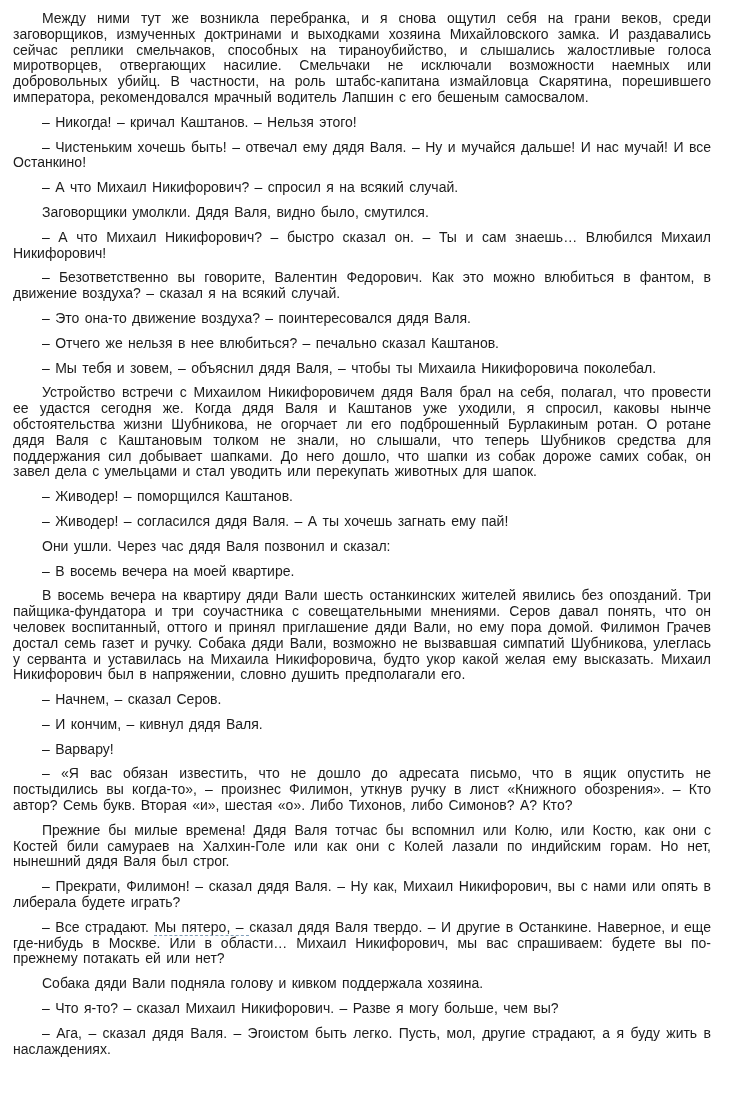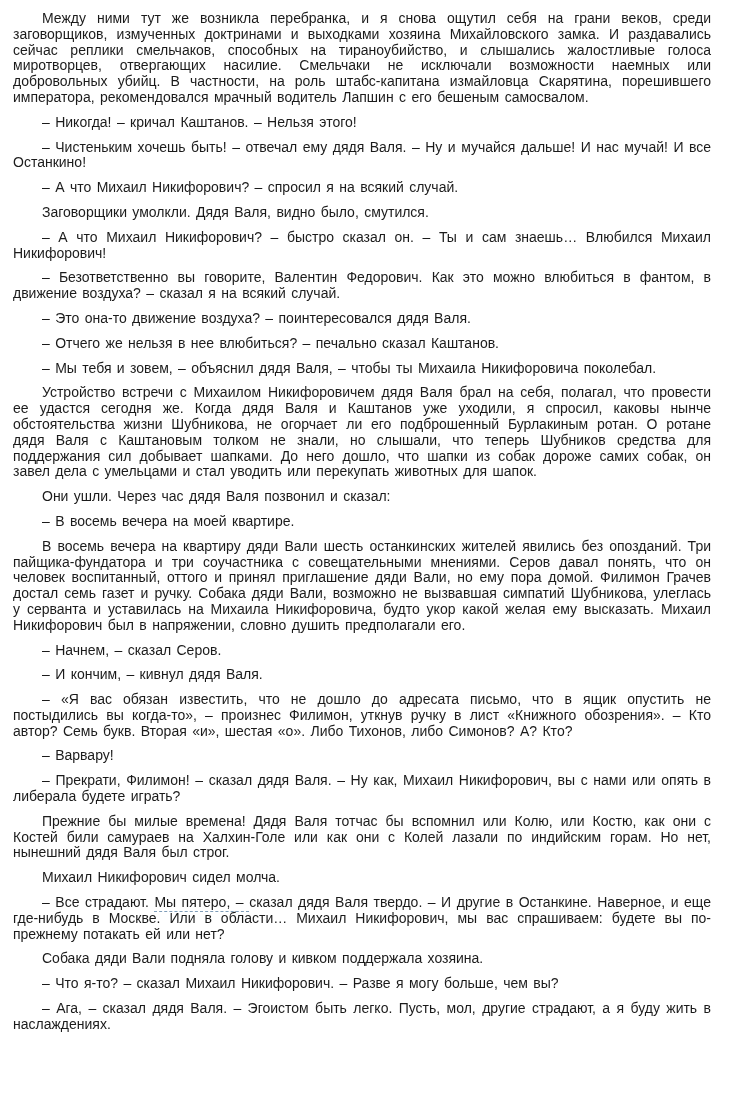--- a/index.html
+++ b/index.html
@@ -41,28 +41,29 @@
       <p class="para"><span>– Никогда! – кричал Каштанов. – Нельзя этого!</span></p>
       <p class="para"><span>– Чистеньким хочешь быть! – отвечал ему дядя Валя. – Ну и мучайся дальше! И нас мучай! И все Останкино!</span></p>
       <p class="para"><span>– А что Михаил Никифорович? – спросил я на всякий случай.</span></p>
       <p class="para"><span>Заговорщики умолкли. Дядя Валя, видно было, смутился.</span></p>
       <p class="para"><span>– А что Михаил Никифорович? – быстро сказал он. – Ты и сам знаешь… Влюбился Михаил Никифорович!</span></p>
       <p class="para"><span>– Безответственно вы говорите, Валентин Федорович. Как это можно влюбиться в фантом, в движение воздуха? – сказал я на всякий случай.</span></p>
       <p class="para"><span>– Это она-то движение воздуха? – поинтересовался дядя Валя.</span></p>
       <p class="para"><span>– Отчего же нельзя в нее влюбиться? – печально сказал Каштанов.</span></p>
       <p class="para"><span>– Мы тебя и зовем, – объяснил дядя Валя, – чтобы ты Михаила Никифоровича поколебал.</span></p>
       <p class="para"><span>Устройство встречи с Михаилом Никифоровичем дядя Валя брал на себя, полагал, что провести ее удастся сегодня же. Когда дядя Валя и Каштанов уже уходили, я спросил, каковы нынче обстоятельства жизни Шубникова, не огорчает ли его подброшенный Бурлакиным ротан. О ротане дядя Валя с Каштановым толком не знали, но слышали, что теперь Шубников средства для поддержания сил добывает шапками. До него дошло, что шапки из собак дороже самих собак, он завел дела с умельцами и стал уводить или перекупать животных для шапок.</span></p>
+      <p class="para"><span>– Живодер! – поморщился Каштанов.</span></p>
+      <p class="para"><span>– Живодер! – согласился дядя Валя. – А ты хочешь загнать ему пай!</span></p>
       <p class="para"><span>Они ушли. Через час дядя Валя позвонил и сказал:</span></p>
       <p class="para"><span>– В восемь вечера на моей квартире.</span></p>
       <p class="para"><span>В восемь вечера на квартиру дяди Вали шесть останкинских жителей явились без опозданий. Три пайщика-фундатора и три соучастника с совещательными мнениями. Серов давал понять, что он человек воспитанный, оттого и принял приглашение дяди Вали, но ему пора домой. Филимон Грачев достал семь газет и ручку. Собака дяди Вали, возможно не вызвавшая симпатий Шубникова, улеглась у серванта и уставилась на Михаила Никифоровича, будто укор какой желая ему высказать. Михаил Никифорович был в напряжении, словно душить предполагали его.</span></p>
       <p class="para"><span>– Начнем, – сказал Серов.</span></p>
       <p class="para"><span>– И кончим, – кивнул дядя Валя.</span></p>
+      <p class="para"><span>– Варвару!</span></p>
       <p class="para"><span>– «Я вас обязан известить, что не дошло до адресата письмо, что в ящик опустить не постыдились вы когда-то», – произнес Филимон, уткнув ручку в лист «Книжного обозрения». – Кто автор? Семь букв. Вторая «и», шестая «о». Либо Тихонов, либо Симонов? А? Кто?</span></p>
-      <p class="para"><span>– Варвару!</span></p>
+      <p class="para"><span>Прежние бы милые времена! Дядя Валя тотчас бы вспомнил или Колю, или Костю, как они с Костей били самураев на Халхин-Голе или как они с Колей лазали по индийским горам. Но нет, нынешний дядя Валя был строг.</span></p>
       <p class="para"><span>– Прекрати, Филимон! – сказал дядя Валя. – Ну как, Михаил Никифорович, вы с нами или опять в либерала будете играть?</span></p>
-      <p class="para"><span>Прежние бы милые времена! Дядя Валя тотчас бы вспомнил или Колю, или Костю, как они с Костей били самураев на Халхин-Голе или как они с Колей лазали по индийским горам. Но нет, нынешний дядя Валя был строг.</span></p>
-      <p class="para"><span>Михаил Никифорович сидел молча.</span></p>
       <p class="para"><span>– Все страдают. </span><span class="u">Мы пятеро, – </span><span>сказал дядя Валя твердо. – И другие в Останкине. Наверное, и еще где-нибудь в Москве. Или в области… Михаил Никифорович, мы вас спрашиваем: будете вы по-прежнему потакать ей или нет?</span></p>
       <p class="para"><span>Собака дяди Вали подняла голову и кивком поддержала хозяина.</span></p>
       <p class="para"><span>– Что я-то? – сказал Михаил Никифорович. – Разве я могу больше, чем вы?</span></p>
       <p class="para"><span>– Ага, – сказал дядя Валя. – Эгоистом быть легко. Пусть, мол, другие страдают, а я буду жить в наслаждениях.</span></p>
     </div>
 </div>
 
 </body></html>

